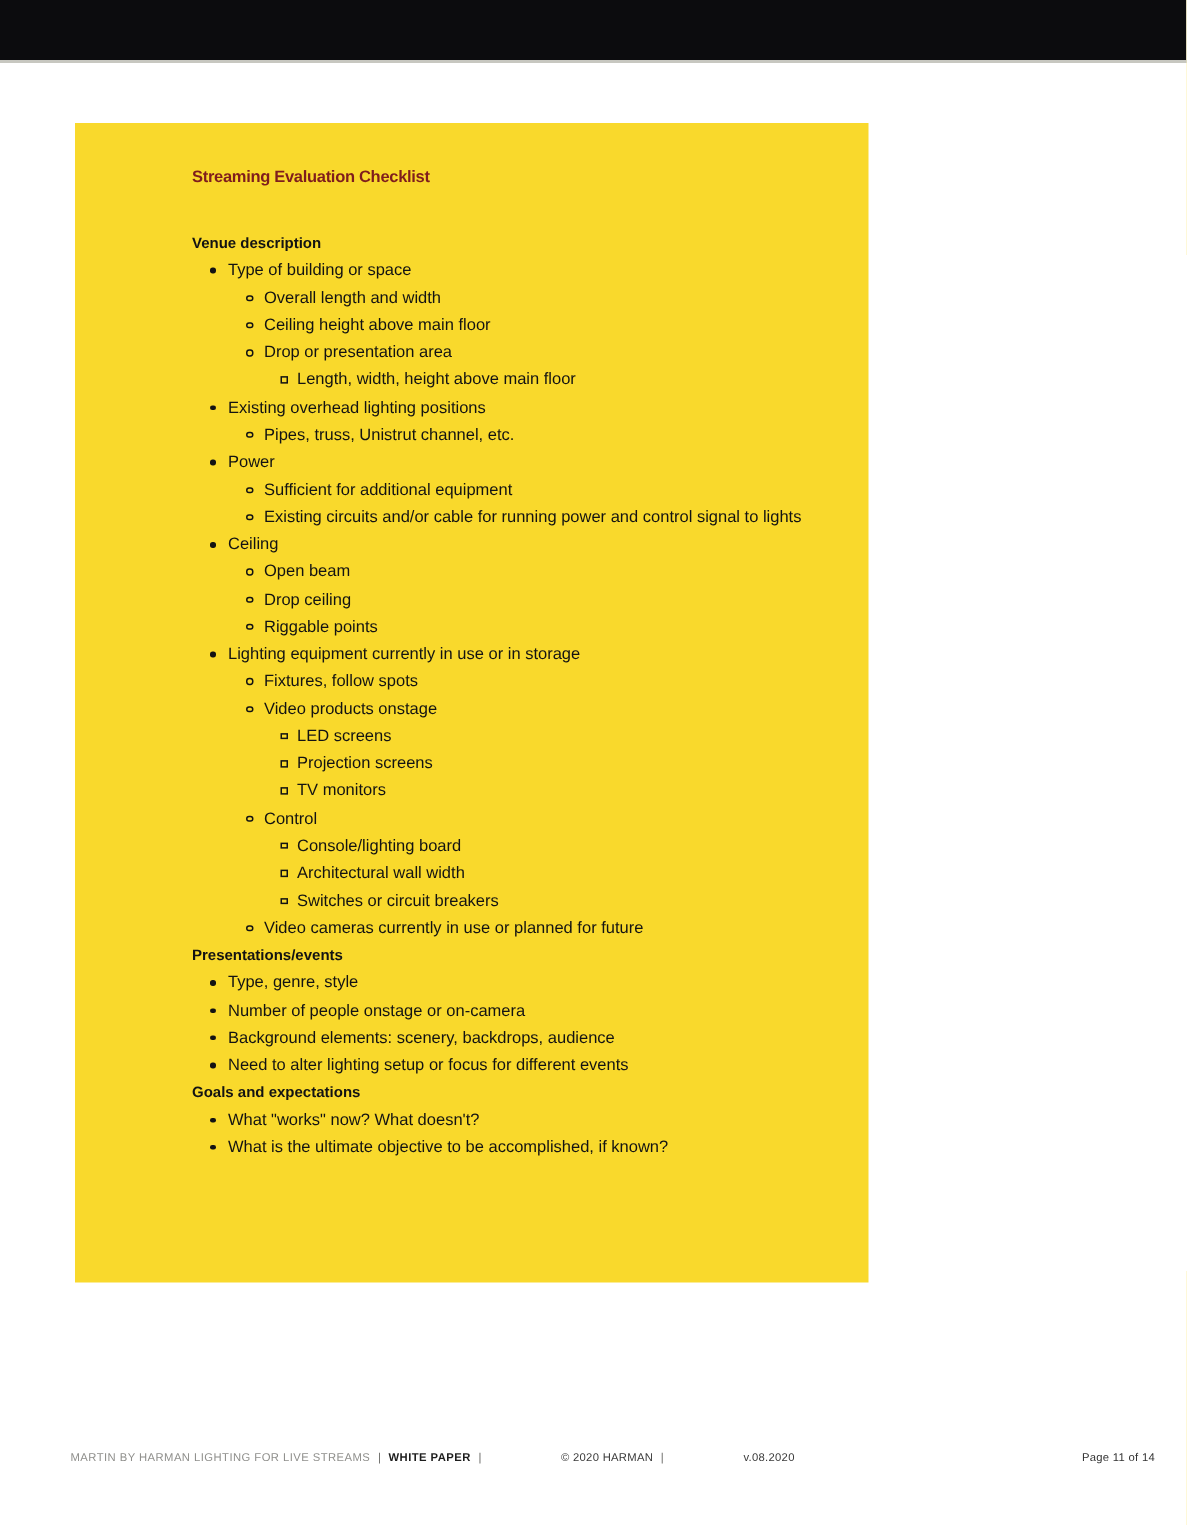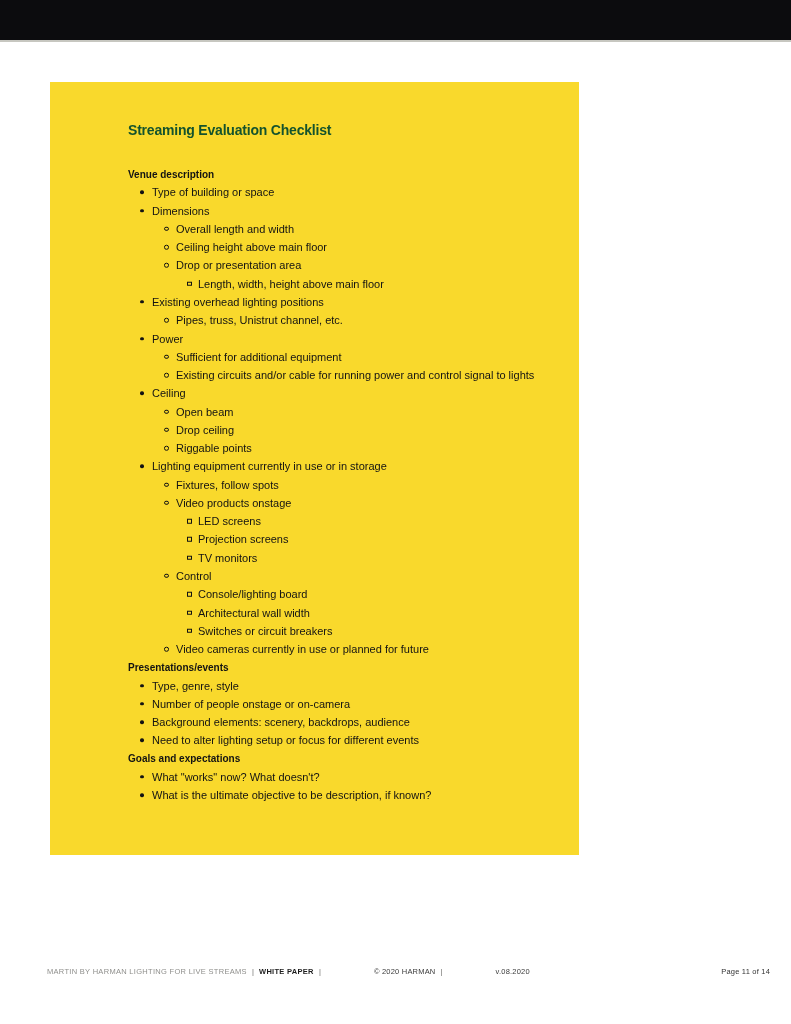--- a/index.html
+++ b/index.html
@@ -29,26 +29,26 @@
     position: absolute;
     left: 50px;
     top: 82px;
     width: 529px;
     height: 773px;
     background: #f9d92c;
     box-sizing: border-box;
     padding-top: 26px;
   }
   .panel h1 {
-    margin: 12px 0 0 78px;
-    font-size: 14px;
+    margin: 0 0 0 78px;
+    font-size: 11px;
     line-height: 20px;
     font-weight: bold;
     letter-spacing: -0.2px;
-    color: #14532d;
+    color: #7f1d1d;
   }
   .checklist {
     margin-top: 25px;
   }
   .row {
     position: relative;
     height: 18.28px;
     display: flex;
     align-items: center;
     font-size: 11px;
@@ -98,24 +98,20 @@
   <div class="panel">
     <h1>Streaming Evaluation Checklist</h1>
     <div class="checklist">
         <div class="row lvl0">
           <span class="txt">Venue description</span>
         </div>
         <div class="row lvl1">
           <span class="bullet b1"></span>
           <span class="txt">Type of building or space</span>
         </div>
-        <div class="row lvl1">
-          <span class="bullet b1"></span>
-          <span class="txt">Dimensions</span>
-        </div>
         <div class="row lvl2">
           <span class="bullet b2"></span>
           <span class="txt">Overall length and width</span>
         </div>
         <div class="row lvl2">
           <span class="bullet b2"></span>
           <span class="txt">Ceiling height above main floor</span>
         </div>
         <div class="row lvl2">
           <span class="bullet b2"></span>
@@ -226,21 +222,21 @@
         </div>
         <div class="row lvl0">
           <span class="txt">Goals and expectations</span>
         </div>
         <div class="row lvl1">
           <span class="bullet b1"></span>
           <span class="txt">What "works" now? What doesn't?</span>
         </div>
         <div class="row lvl1">
           <span class="bullet b1"></span>
-          <span class="txt">What is the ultimate objective to be description, if known?</span>
+          <span class="txt">What is the ultimate objective to be accomplished, if known?</span>
         </div>
       </div>
   </div>
 
   <div class="footer">
     <span class="left">
       <span class="brand">MARTIN BY HARMAN LIGHTING FOR LIVE STREAMS</span>
       <span class="sep">|</span>
       <span class="doc">WHITE PAPER</span>
       <span class="sep">|</span>

